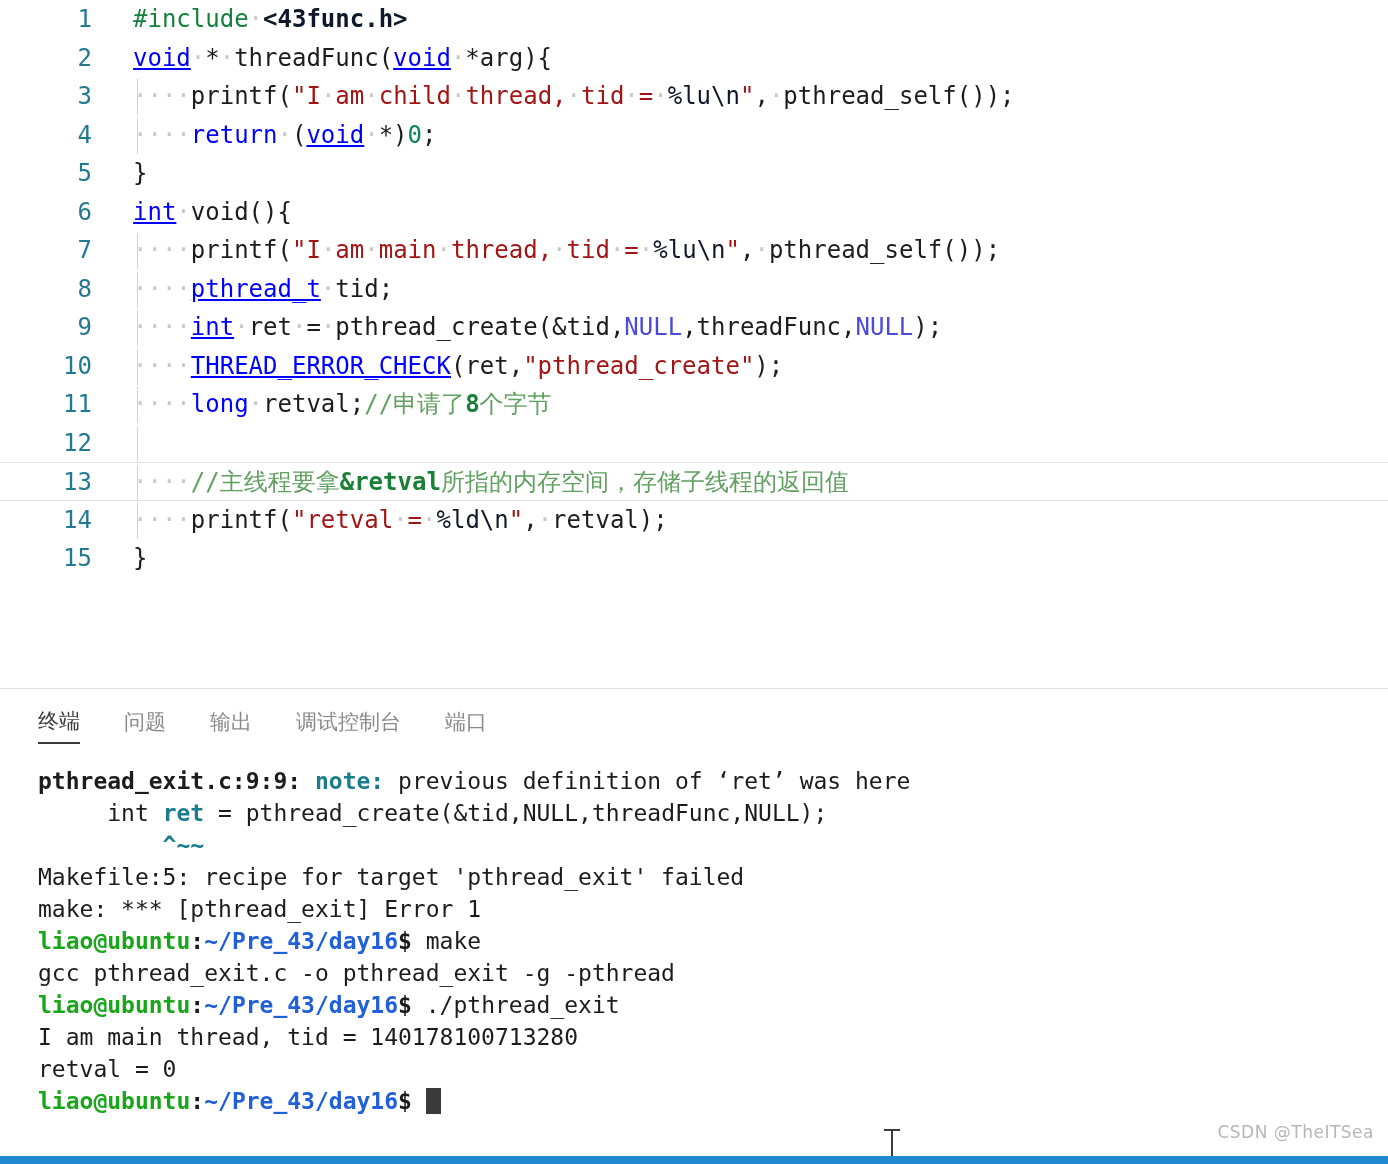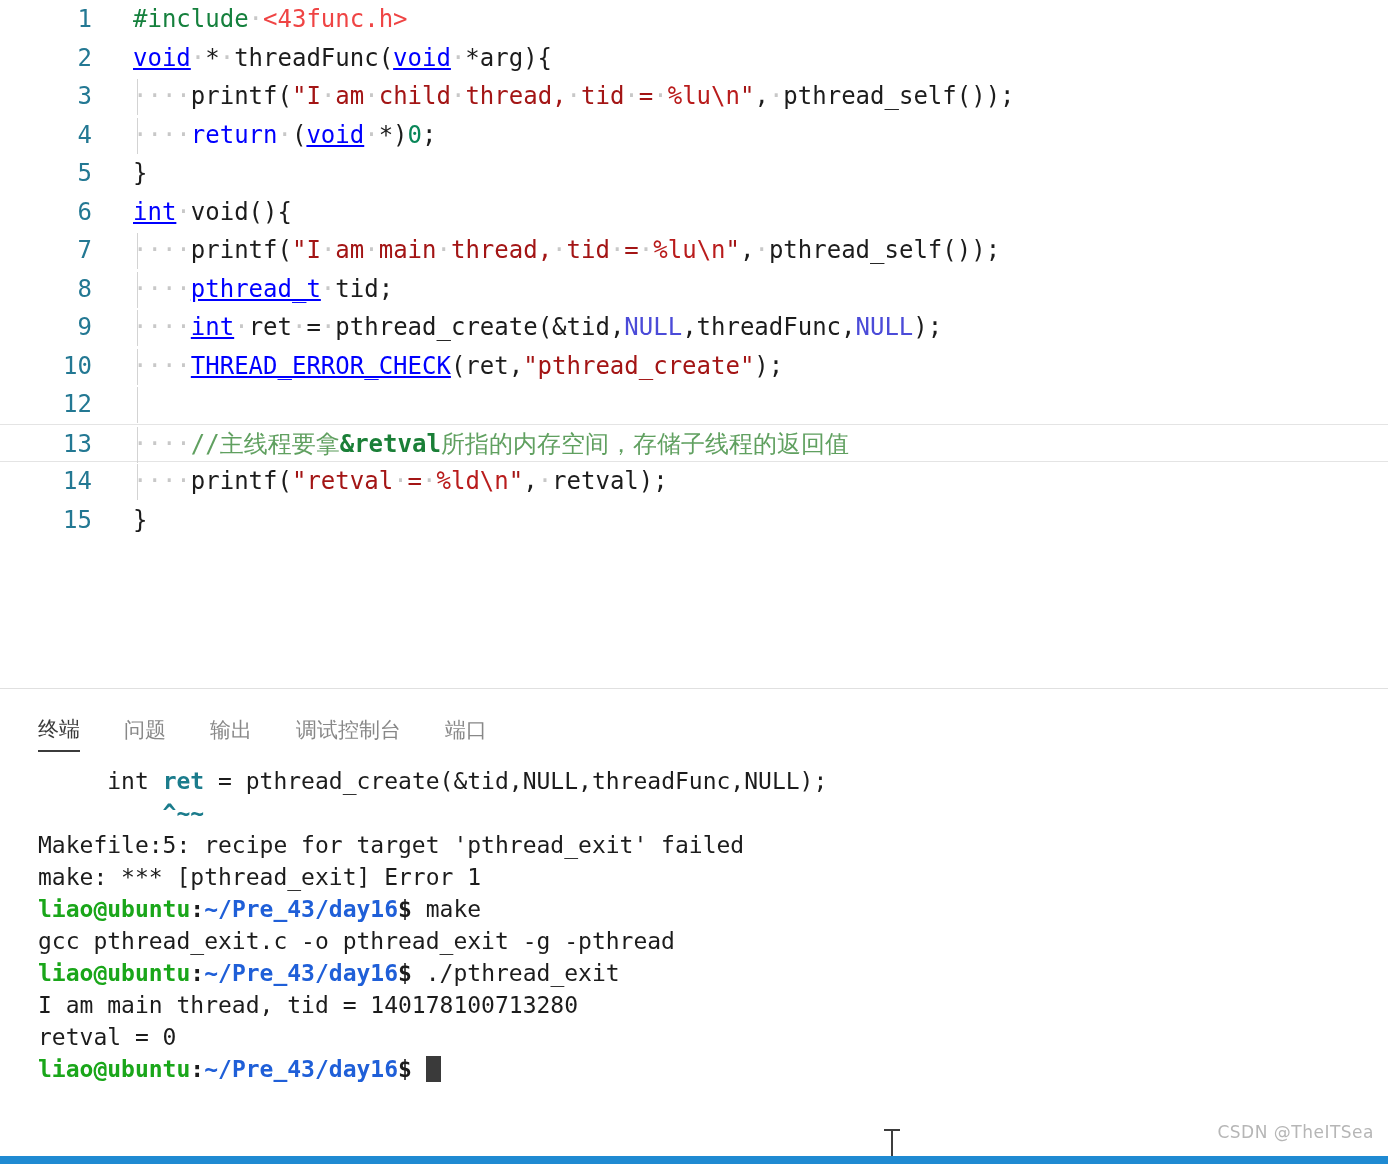--- a/index.html
+++ b/index.html
@@ -42,40 +42,40 @@
   }
   .guide{
     position:absolute;left:137px;top:2px;width:1px;height:36px;
     background:#d3d3d3;
   }
 
   
   .t-key       {color:#0000ff;}
   .t-key-u     {color:#0000ff;text-decoration:underline;}
   .t-str       {color:#a31515;}
-  .t-fmt       {color:#b91c1c;}
+  .t-fmt       {color:#0f172a;}
   .t-num       {color:#098658;}
   .t-com       {color:#60a060;}
   .t-com-b     {color:#1a7f37;font-weight:bold;}
   .t-mac       {color:#0000ff;text-decoration:underline;}
   .t-null      {color:#4b4bd8;}
   .t-pp        {color:#15803d;}
-  .t-inc       {color:#ef4444;}
+  .t-inc       {color:#0f172a;font-weight:bold;}
   .t-plain     {color:#1c1c1c;}
   .ws          {color:#c8c8c8;}
 
   
   #panel{
     position:absolute;left:0;top:688px;width:1388px;height:468px;
     background:#ffffff;
     border-top:1px solid #e0e0e0;
     overflow:hidden;
   }
   #panel-tabs{
-    position:absolute;left:0;top:20px;width:1388px;height:48px;
+    position:absolute;left:0;top:12px;width:1388px;height:48px;
     display:flex;align-items:center;
     padding-left:38px;
     box-sizing:border-box;
   }
   .ptab{
     font-family:"DejaVu Sans","Liberation Sans",sans-serif;
     font-size:21px;
     color:#888888;
     margin-right:44px;
     padding-bottom:7px;
@@ -153,36 +153,38 @@
       <div class="code-line"><span class="ln">1</span><span class="ltext"><span class="t-pp">#include</span><span class="ws">·</span><span class="t-inc">&lt;43func.h&gt;</span></span></div>
       <div class="code-line"><span class="ln">2</span><span class="ltext"><span class="t-key-u">void</span><span class="ws">·</span><span class="t-plain">*</span><span class="ws">·</span><span class="t-plain">threadFunc(</span><span class="t-key-u">void</span><span class="ws">·</span><span class="t-plain">*arg){</span></span></div>
       <div class="code-line"><span class="ln">3</span><span class="guide"></span><span class="ltext"><span class="ws">·</span><span class="ws">·</span><span class="ws">·</span><span class="ws">·</span><span class="t-plain">printf(</span><span class="t-str">"I</span><span class="ws">·</span><span class="t-str">am</span><span class="ws">·</span><span class="t-str">child</span><span class="ws">·</span><span class="t-str">thread,</span><span class="ws">·</span><span class="t-str">tid</span><span class="ws">·</span><span class="t-str">=</span><span class="ws">·</span><span class="t-fmt">%lu</span><span class="t-fmt">\n</span><span class="t-str">"</span><span class="t-plain">,</span><span class="ws">·</span><span class="t-plain">pthread_self());</span></span></div>
       <div class="code-line"><span class="ln">4</span><span class="guide"></span><span class="ltext"><span class="ws">·</span><span class="ws">·</span><span class="ws">·</span><span class="ws">·</span><span class="t-key">return</span><span class="ws">·</span><span class="t-plain">(</span><span class="t-key-u">void</span><span class="ws">·</span><span class="t-plain">*)</span><span class="t-num">0</span><span class="t-plain">;</span></span></div>
       <div class="code-line"><span class="ln">5</span><span class="ltext"><span class="t-plain">}</span></span></div>
       <div class="code-line"><span class="ln">6</span><span class="ltext"><span class="t-key-u">int</span><span class="ws">·</span><span class="t-plain">void(){</span></span></div>
       <div class="code-line"><span class="ln">7</span><span class="guide"></span><span class="ltext"><span class="ws">·</span><span class="ws">·</span><span class="ws">·</span><span class="ws">·</span><span class="t-plain">printf(</span><span class="t-str">"I</span><span class="ws">·</span><span class="t-str">am</span><span class="ws">·</span><span class="t-str">main</span><span class="ws">·</span><span class="t-str">thread,</span><span class="ws">·</span><span class="t-str">tid</span><span class="ws">·</span><span class="t-str">=</span><span class="ws">·</span><span class="t-fmt">%lu</span><span class="t-fmt">\n</span><span class="t-str">"</span><span class="t-plain">,</span><span class="ws">·</span><span class="t-plain">pthread_self());</span></span></div>
       <div class="code-line"><span class="ln">8</span><span class="guide"></span><span class="ltext"><span class="ws">·</span><span class="ws">·</span><span class="ws">·</span><span class="ws">·</span><span class="t-key-u">pthread_t</span><span class="ws">·</span><span class="t-plain">tid;</span></span></div>
       <div class="code-line"><span class="ln">9</span><span class="guide"></span><span class="ltext"><span class="ws">·</span><span class="ws">·</span><span class="ws">·</span><span class="ws">·</span><span class="t-key-u">int</span><span class="ws">·</span><span class="t-plain">ret</span><span class="ws">·</span><span class="t-plain">=</span><span class="ws">·</span><span class="t-plain">pthread_create(&amp;tid,</span><span class="t-null">NULL</span><span class="t-plain">,threadFunc,</span><span class="t-null">NULL</span><span class="t-plain">);</span></span></div>
       <div class="code-line"><span class="ln">10</span><span class="guide"></span><span class="ltext"><span class="ws">·</span><span class="ws">·</span><span class="ws">·</span><span class="ws">·</span><span class="t-mac">THREAD_ERROR_CHECK</span><span class="t-plain">(ret,</span><span class="t-str">"pthread_create"</span><span class="t-plain">);</span></span></div>
+      <div class="code-line"><span class="ln">11</span><span class="guide"></span><span class="ltext"><span class="ws">·</span><span class="ws">·</span><span class="ws">·</span><span class="ws">·</span><span class="t-key">long</span><span class="ws">·</span><span class="t-plain">retval;</span><span class="t-com">//申请了</span><span class="t-com-b">8</span><span class="t-com">个字节</span></span></div>
       <div class="code-line"><span class="ln">12</span><span class="guide"></span></div>
       <div class="code-line active"><span class="ln">13</span><span class="guide"></span><span class="ltext"><span class="ws">·</span><span class="ws">·</span><span class="ws">·</span><span class="ws">·</span><span class="t-com">//主线程要拿</span><span class="t-com-b">&amp;retval</span><span class="t-com">所指的内存空间，存储子线程的返回值</span></span></div>
       <div class="code-line"><span class="ln">14</span><span class="guide"></span><span class="ltext"><span class="ws">·</span><span class="ws">·</span><span class="ws">·</span><span class="ws">·</span><span class="t-plain">printf(</span><span class="t-str">"retval</span><span class="ws">·</span><span class="t-str">=</span><span class="ws">·</span><span class="t-fmt">%ld</span><span class="t-fmt">\n</span><span class="t-str">"</span><span class="t-plain">,</span><span class="ws">·</span><span class="t-plain">retval);</span></span></div>
       <div class="code-line"><span class="ln">15</span><span class="ltext"><span class="t-plain">}</span></span></div>
     </div>
 </div>
 
 <div id="panel">
   <div id="panel-tabs">
       <div class="ptab active">终端</div>
       <div class="ptab">问题</div>
       <div class="ptab">输出</div>
       <div class="ptab">调试控制台</div>
       <div class="ptab">端口</div>
     </div>
   <div id="term">
+      <div class="tline"><span class="k-file">pthread_exit.c:9:9:</span> <span class="k-note">note:</span> previous definition of ‘ret’ was here</div>
       <div class="tline">     int <span class="k-ret">ret</span> = pthread_create(&amp;tid,NULL,threadFunc,NULL);</div>
       <div class="tline"><span class="k-caret">         ^~~</span></div>
       <div class="tline">Makefile:5: recipe for target 'pthread_exit' failed</div>
       <div class="tline">make: *** [pthread_exit] Error 1</div>
       <div class="tline"><span class="k-prompt">liao@ubuntu</span><span class="k-sep">:</span><span class="k-path">~/Pre_43/day16</span><span class="k-sep">$</span> make</div>
       <div class="tline">gcc pthread_exit.c -o pthread_exit -g -pthread</div>
       <div class="tline"><span class="k-prompt">liao@ubuntu</span><span class="k-sep">:</span><span class="k-path">~/Pre_43/day16</span><span class="k-sep">$</span> ./pthread_exit</div>
       <div class="tline">I am main thread, tid = 140178100713280</div>
       <div class="tline">retval = 0</div>
       <div class="tline"><span class="k-prompt">liao@ubuntu</span><span class="k-sep">:</span><span class="k-path">~/Pre_43/day16</span><span class="k-sep">$</span> <span class="cursor-block"></span></div>

